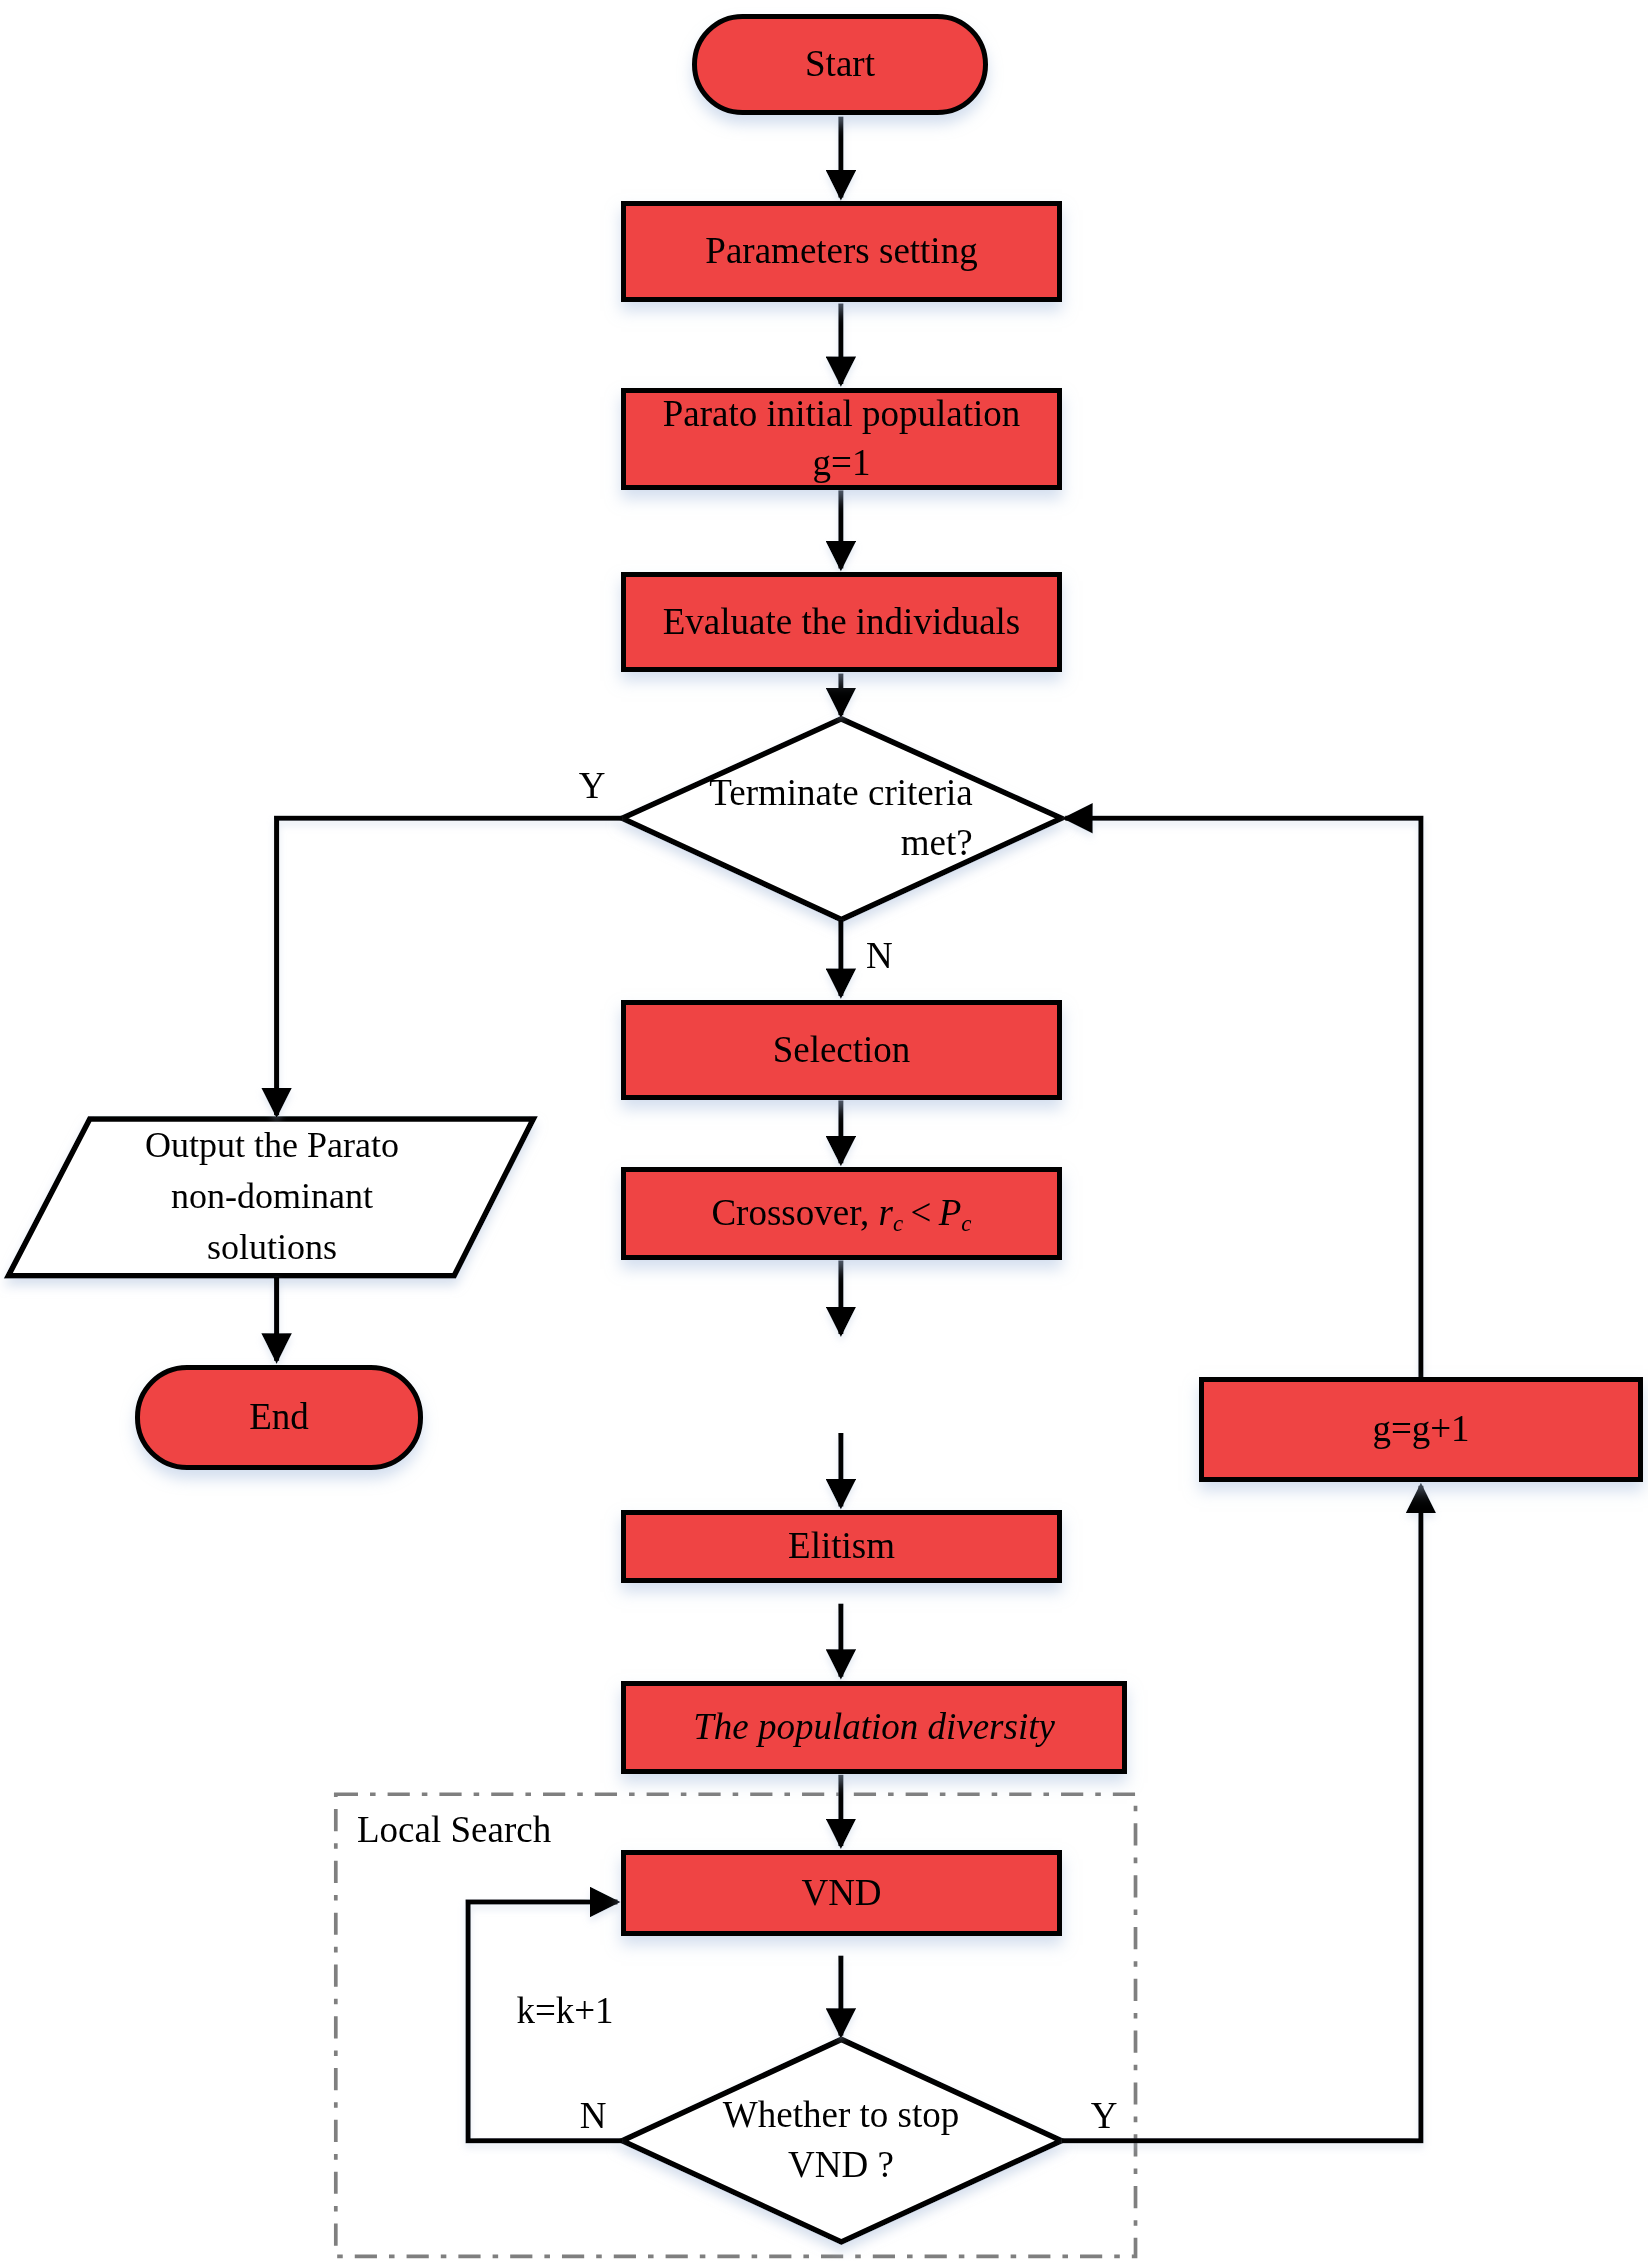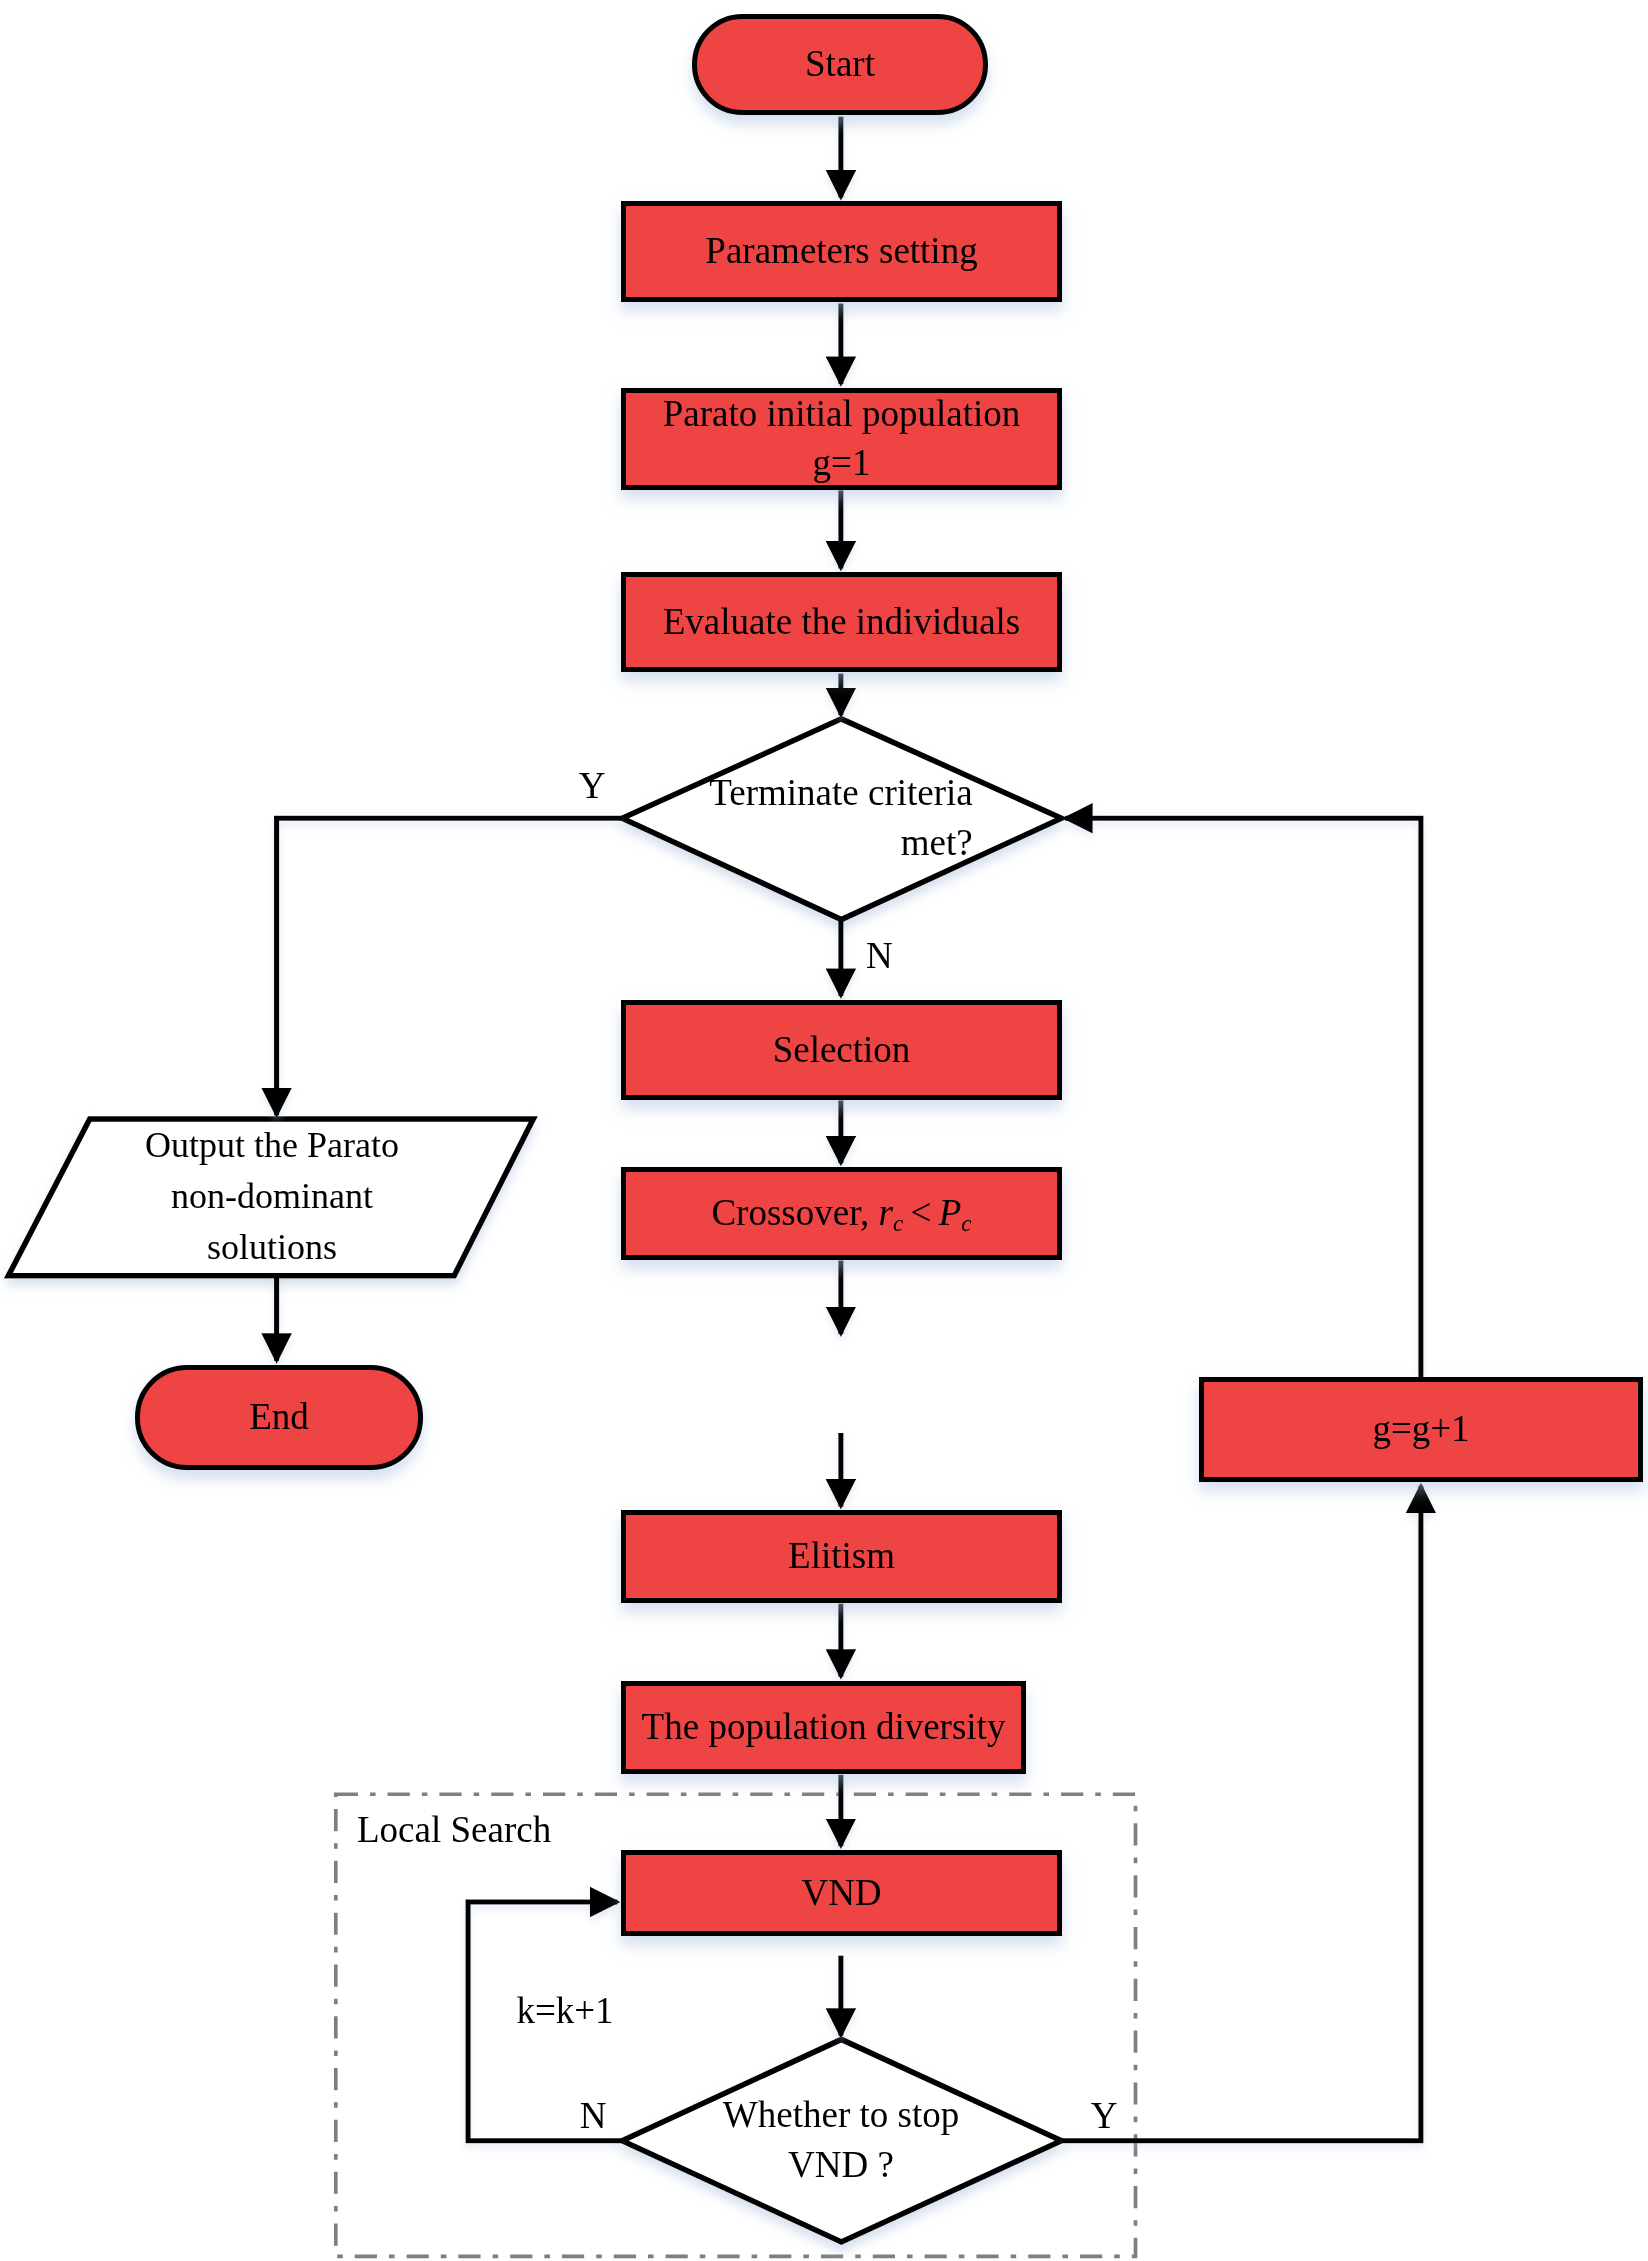--- a/index.html
+++ b/index.html
@@ -141,25 +141,25 @@
     <span>Selection</span>
   </div>
 
   <div class="node" style="left:621px; top:1167px; width:441px; height:93px;">
     <span>
       <span>Crossover, </span><span class="iv">r</span><sub class="iv">c</sub><span class="op">&lt;</span><span class="iv">P</span><sub class="iv">c</sub>
     </span>
   </div>
 
 
-  <div class="node" style="left:621px; top:1510px; width:441px; height:93px;">
+  <div class="node" style="left:621px; top:1510px; width:441px; height:73px;">
     <span>Elitism</span>
   </div>
 
-  <div class="node" style="left:621px; top:1681px; width:405px; height:93px;">
+  <div class="node" style="left:621px; top:1681px; width:506px; height:93px;font-style:italic;">
     <span>The population diversity</span>
   </div>
 
   <div class="node" style="left:621px; top:1850px; width:441px; height:86px;">
     <span>VND</span>
   </div>
 
   <div class="node" style="left:1199px; top:1377px; width:444px; height:105px;text-align:right;">
     <span>g=g+1</span>
   </div>

